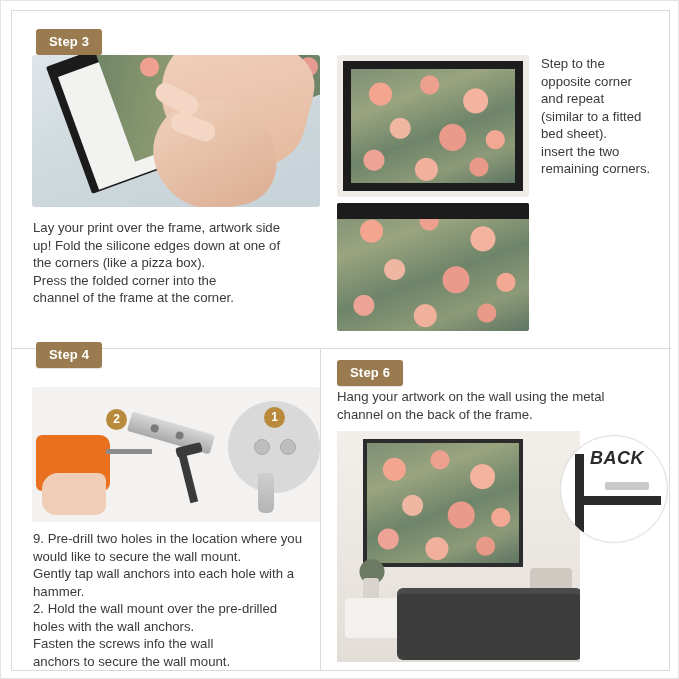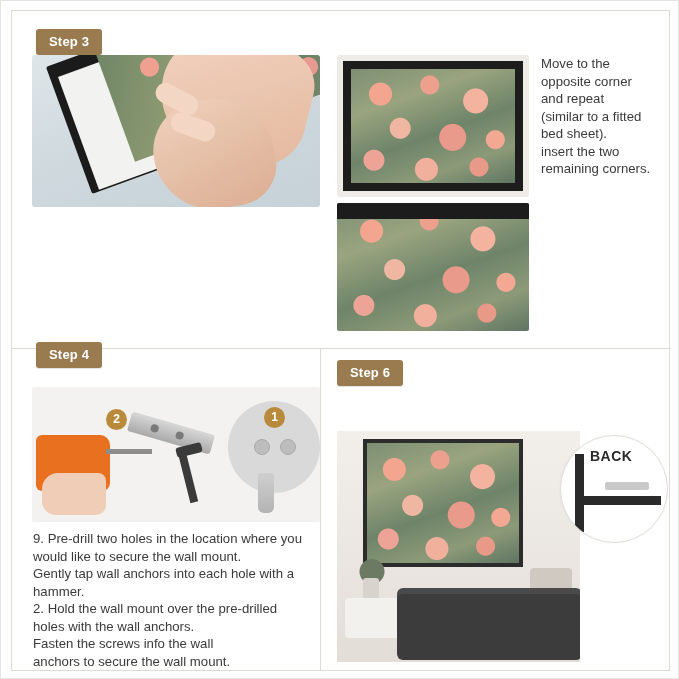--- a/index.html
+++ b/index.html
@@ -360,24 +360,25 @@
   .back-callout .channel {
     position: absolute;
     left: 44px; top: 46px;
     width: 44px; height: 8px;
     background: #c9c9c9;
     border-radius: 2px;
   }
   .back-label {
     position: absolute;
     left: 578px; top: 437px;
-    font-size: 14px;
+    font-size: 18px;
     font-weight: bold;
     color: #2a2a2a;
     letter-spacing: .5px;
+    font-style: italic;
   }
 </style>
 </head>
 <body>
 
 <div class="page">
   <div class="inner">
 
     <div class="step-badge" style="left:24px; top:18px;">Step 3</div>
 
@@ -395,28 +396,33 @@
       <div class="matte">
         <div class="floral"></div>
       </div>
     </div>
 
     <div class="photo ph-fl ph-fl2">
       <div class="floral"></div>
       <div class="blackstrip"></div>
     </div>
 
-    <div class="txt" style="left:529px; top:44px; width:124px;">Move to the
+    <div class="txt" style="left:529px; top:44px; width:124px;">Step to the
 opposite corner
 and repeat
 (similar to a fitted
 bed sheet).
 insert the two
 remaining corners.</div>
 
+    <div class="txt" style="left:21px; top:208px; width:292px;">Lay your print over the frame, artwork side
+up! Fold the silicone edges down at one of
+the corners (like a pizza box).
+Press the folded corner into the
+channel of the frame at the corner.</div>
 
 
     <div class="divider"></div>
     <div class="divider2"></div>
 
     <div class="step-badge" style="left:24px; top:331px;">Step 4</div>
 
     <div class="diagram">
       <div class="circle-gray">
         <div class="dot" style="left:26px;"></div>
@@ -440,20 +446,22 @@
 would like to secure the wall mount.
 Gently tap wall anchors into each hole with a
 hammer.
 2. Hold the wall mount over the pre-drilled
 holes with the wall anchors.
 Fasten the screws info the wall
 anchors to secure the wall mount.</div>
 
     <div class="step-badge" style="left:325px; top:349px;">Step 6</div>
 
+    <div class="txt" style="left:325px; top:377px; width:320px;">Hang your artwork on the wall using the metal
+channel on the back of the frame.</div>
 
     <div class="room">
       <div class="wall"></div>
       <div class="artframe">
         <div class="floral"></div>
       </div>
       <div class="plant"></div>
       <div class="vase"></div>
       <div class="table"></div>
       <div class="lamp"></div>

